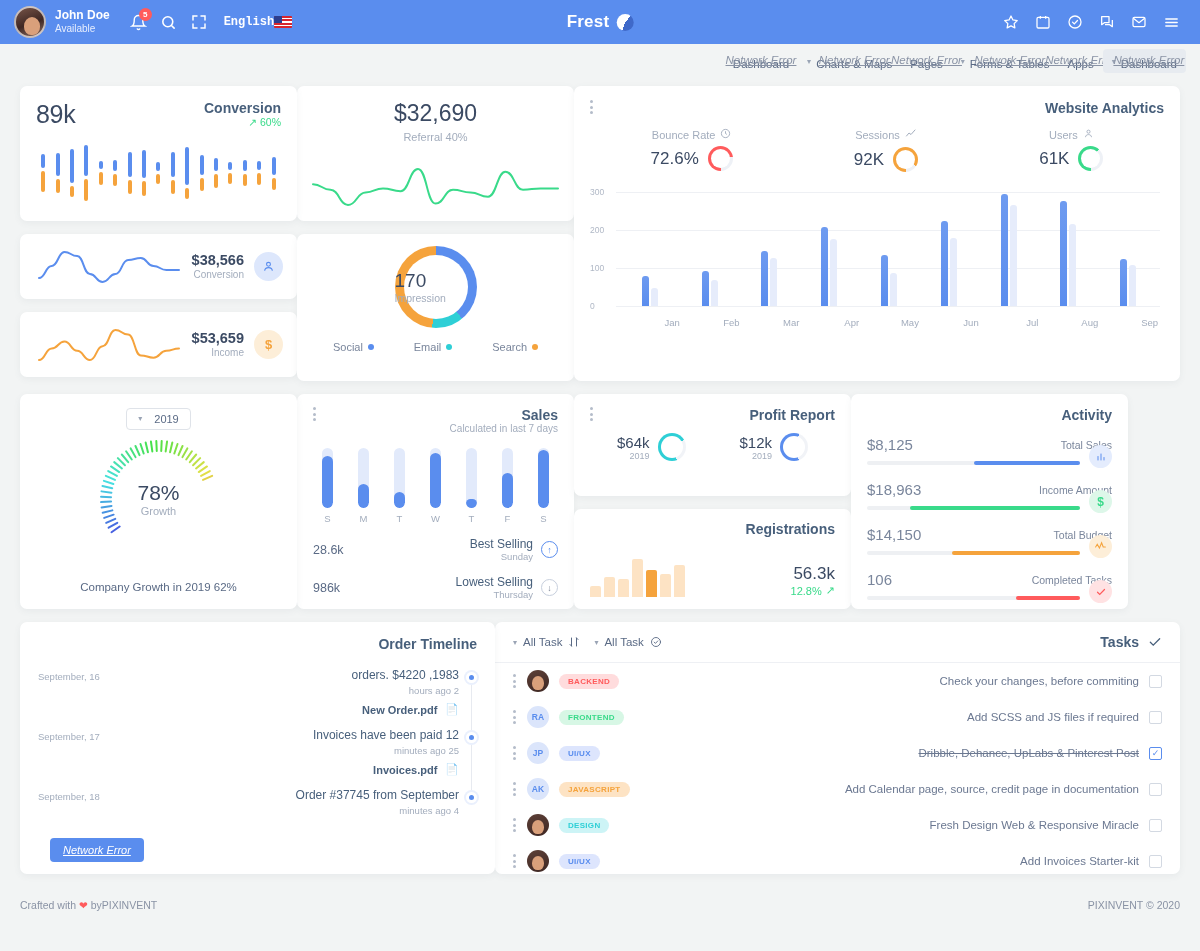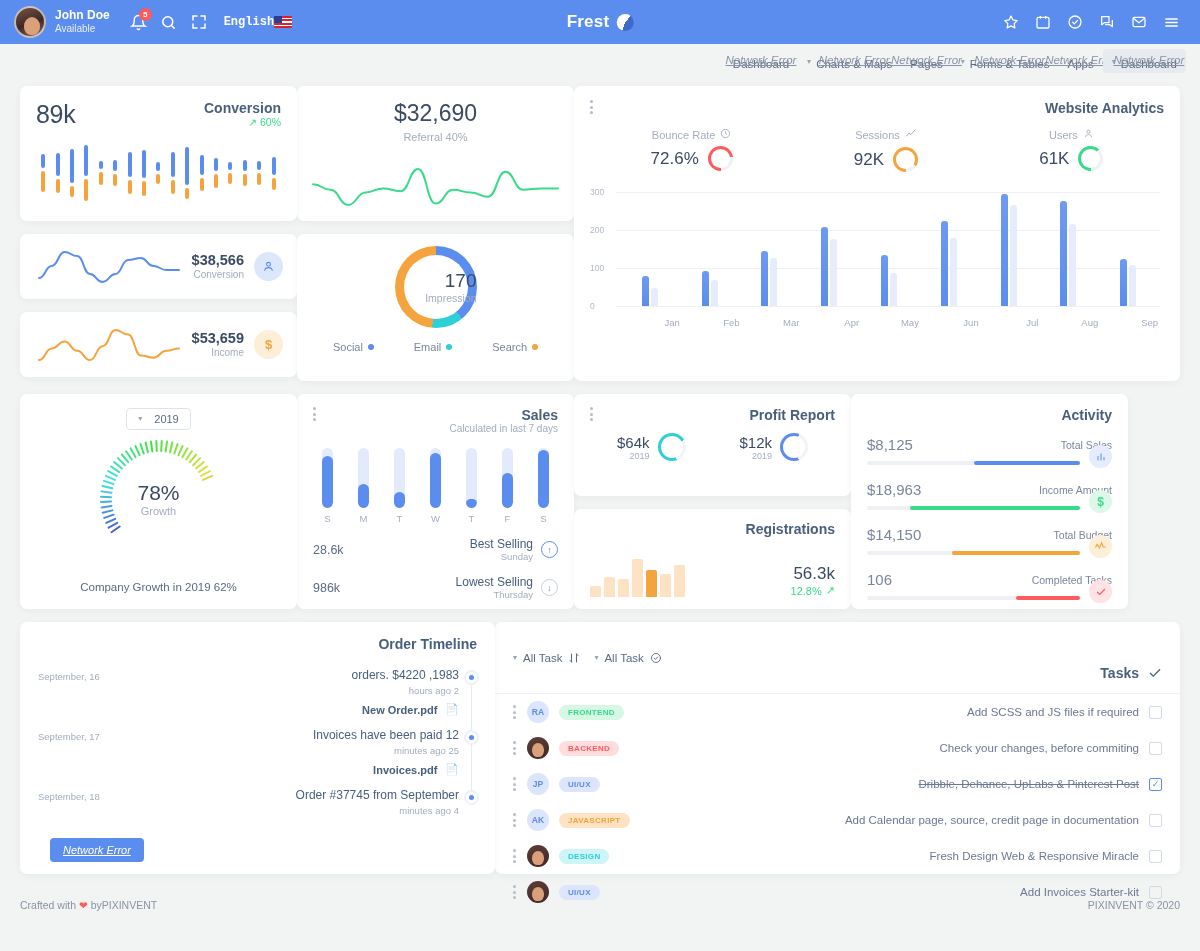--- a/index.html
+++ b/index.html
@@ -87,21 +87,21 @@
   .strip-ic { width: 29px; height: 29px; border-radius: 50%; display: flex;
     align-items: center; justify-content: center; flex: 0 0 auto; }
 
   
   .c-imp { width: 277px; height: 147px; padding: 12px 0 0 0; }
   .donut-wrap { display: flex; justify-content: center; }
   .donut { width: 82px; height: 82px; border-radius: 50%; position: relative;
     background: conic-gradient(#5a8dee 0deg 140deg, #2ecfd6 140deg 185deg, #f5a33c 185deg 360deg); }
   .donut::after { content: ""; position: absolute; inset: 9px; border-radius: 50%; background: #fff; }
   .donut-c { position: absolute; inset: 0; display: flex; flex-direction: column;
-    align-items: flex-end; justify-content: center; z-index: 2; }
+    align-items: flex-start; justify-content: center; z-index: 2; }
   .donut-n { font-size: 19px; color: #3b4a63; }
   .donut-l { font-size: 10.5px; color: #a3adbd; }
   .legend { display: flex; justify-content: space-around; margin-top: 13px; padding: 0 16px; }
   .lg { font-size: 11px; color: #7a869c; display: flex; align-items: center; gap: 5px; }
   .lg b { width: 6px; height: 6px; border-radius: 50%; display: inline-block; }
 
   
   .c-wa { flex: 1; padding: 14px 16px 10px 16px; }
   .wa-head { display: flex; justify-content: space-between; align-items: flex-start; }
   .wa-metrics { display: flex; justify-content: space-around; margin-top: 12px; }
@@ -203,21 +203,21 @@
   .net-btn { position: absolute; left: 30px; bottom: 12px; background: #5a8dee; color: #fff;
     border-radius: 4px; padding: 6px 13px; font-size: 11px; font-style: italic;
     text-decoration: underline; cursor: pointer; }
 
   
   .c-tasks { flex: 1; height: 252px; display: flex; flex-direction: column; }
   .tasks-head { display: flex; justify-content: space-between; align-items: center;
     padding: 12px 18px; border-bottom: 1px solid #eef0f4; }
   .tk-filters { display: flex; gap: 14px; }
   .tk-f { display: flex; align-items: center; gap: 6px; font-size: 11.5px; color: #5a6a85; cursor: pointer; }
-  .tasks-title { display: flex; align-items: center; gap: 9px; margin-top: 31px; }
+  .tasks-title { display: flex; align-items: center; gap: 9px; }
   .task-row { display: flex; align-items: center; padding: 7px 18px; gap: 10px; }
   .tk-av { width: 22px; height: 22px; border-radius: 50%; display: flex; align-items: center;
     justify-content: center; font-size: 8.5px; font-weight: bold; flex: 0 0 auto; overflow:hidden; }
   .tk-ph { background: linear-gradient(160deg,#5d4037,#3e2723); position: relative; }
   .tk-ph::after{content:"";position:absolute;left:5px;top:6px;width:12px;height:14px;border-radius:50% 50% 45% 45%;background:#d9a07b;}
   .chip { font-size: 8px; font-weight: bold; border-radius: 9px; padding: 3px 9px; letter-spacing: .3px; }
   .tk-text { margin-left: auto; font-size: 11.5px; color: #6b7891; text-align: right; }
   .tk-text.done { text-decoration: line-through; }
   .cbox { width: 13px; height: 13px; border: 1px solid #d3d9e2; border-radius: 2px; flex: 0 0 auto; cursor: pointer; }
   .cbox.checked { border-color: #5a8dee; color: #5a8dee; display: flex; align-items: center;
@@ -1037,34 +1037,34 @@
             </svg>
         </div>
       </div>
       <div id="task-rows">
           <div class="task-row">
             <span class="kebab">
               <i></i>
               <i></i>
               <i></i>
             </span>
+            <span class="tk-av tk-ph"></span>
+            <span class="chip" style="background:#ffdcdd;color:#ff5b5c">BACKEND</span>
+            <span class="tk-text">Check your changes, before commiting</span>
+            <span class="cbox"></span>
+          </div>
+          <div class="task-row">
+            <span class="kebab">
+              <i></i>
+              <i></i>
+              <i></i>
+            </span>
             <span class="tk-av" style="background:#dbe5fb;color:#5a8dee">RA</span>
             <span class="chip" style="background:#d7f7e5;color:#39da8a">FRONTEND</span>
             <span class="tk-text">Add SCSS and JS files if required</span>
-            <span class="cbox"></span>
-          </div>
-          <div class="task-row">
-            <span class="kebab">
-              <i></i>
-              <i></i>
-              <i></i>
-            </span>
-            <span class="tk-av tk-ph"></span>
-            <span class="chip" style="background:#ffdcdd;color:#ff5b5c">BACKEND</span>
-            <span class="tk-text">Check your changes, before commiting</span>
             <span class="cbox"></span>
           </div>
           <div class="task-row">
             <span class="kebab">
               <i></i>
               <i></i>
               <i></i>
             </span>
             <span class="tk-av" style="background:#dbe5fb;color:#5a8dee">JP</span>
             <span class="chip" style="background:#dde5fd;color:#5a8dee">UI/UX</span>

